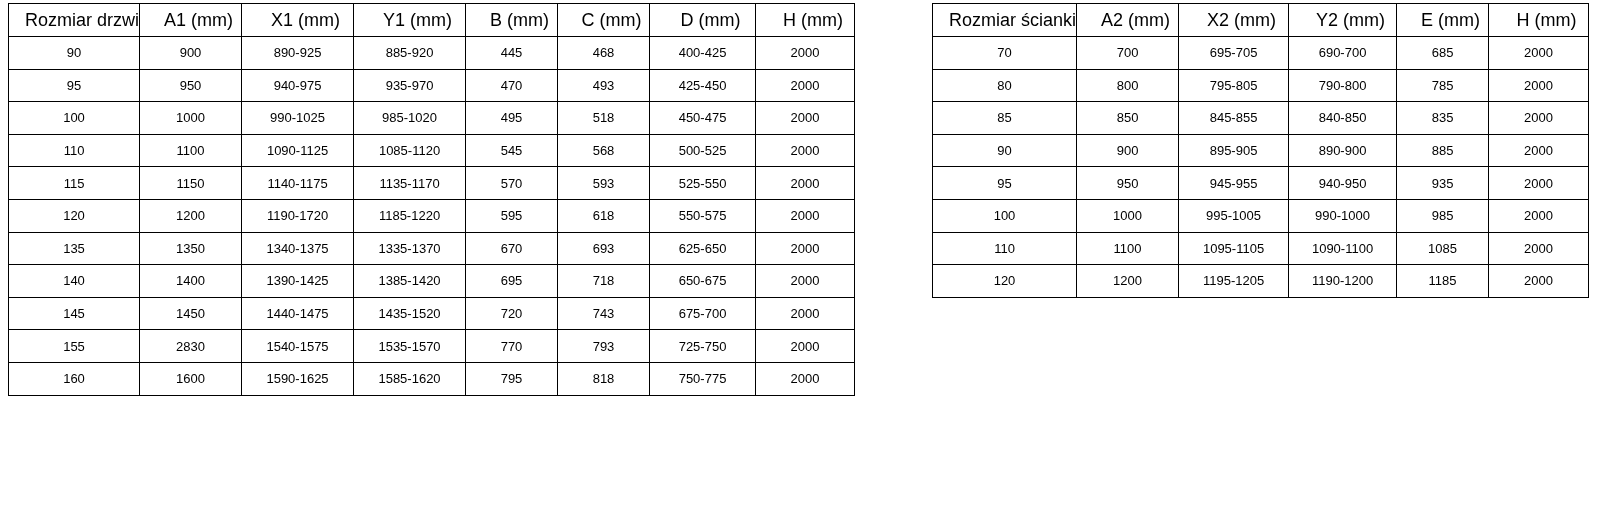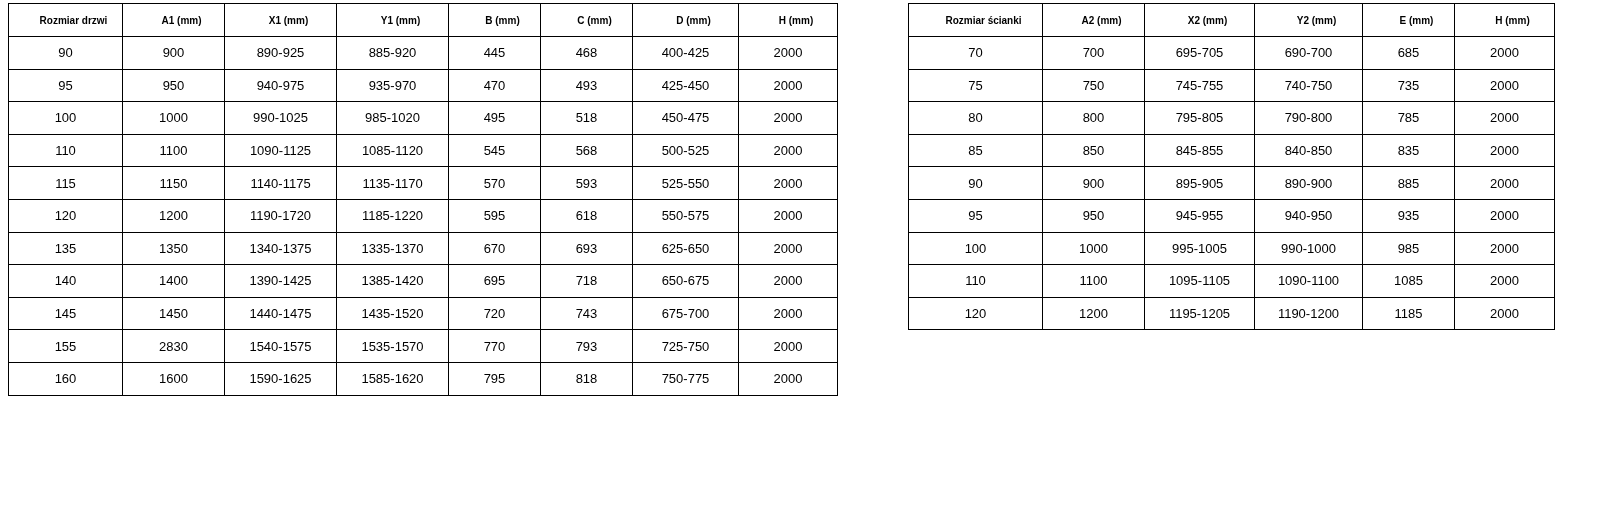--- a/index.html
+++ b/index.html
@@ -20,40 +20,40 @@
     height: 515px;
   }
   .table-wrap {
     position: absolute;
   }
   #doors-wrap {
     left: 8px;
     top: 3px;
   }
   #walls-wrap {
-    left: 908px;
+    left: 932px;
     top: 3px;
   }
   table {
     border-collapse: collapse;
     table-layout: fixed;
     background: #ffffff;
   }
   table th, table td {
     border: 1px solid #000000;
     text-align: center;
     vertical-align: middle;
     font-size: 13px;
     padding: 0;
     height: 31.6px;
     white-space: nowrap;
   }
   table th {
-    font-weight: bold;
-    font-size: 10px;
+    font-weight: normal;
+    font-size: 18px;
     height: 32px;
     padding-left: 16px;
   }
   table td {
     font-weight: normal;
   }
   
   #doors-table col.c0 { width: 114px; }
   #doors-table col.c1 { width: 102px; }
   #doors-table col.c2 { width: 112px; }
@@ -237,28 +237,20 @@
       <tbody>
           <tr>
             <td>70</td>
             <td>700</td>
             <td>695-705</td>
             <td>690-700</td>
             <td>685</td>
             <td>2000</td>
           </tr>
           <tr>
-            <td>75</td>
-            <td>750</td>
-            <td>745-755</td>
-            <td>740-750</td>
-            <td>735</td>
-            <td>2000</td>
-          </tr>
-          <tr>
             <td>80</td>
             <td>800</td>
             <td>795-805</td>
             <td>790-800</td>
             <td>785</td>
             <td>2000</td>
           </tr>
           <tr>
             <td>85</td>
             <td>850</td>

